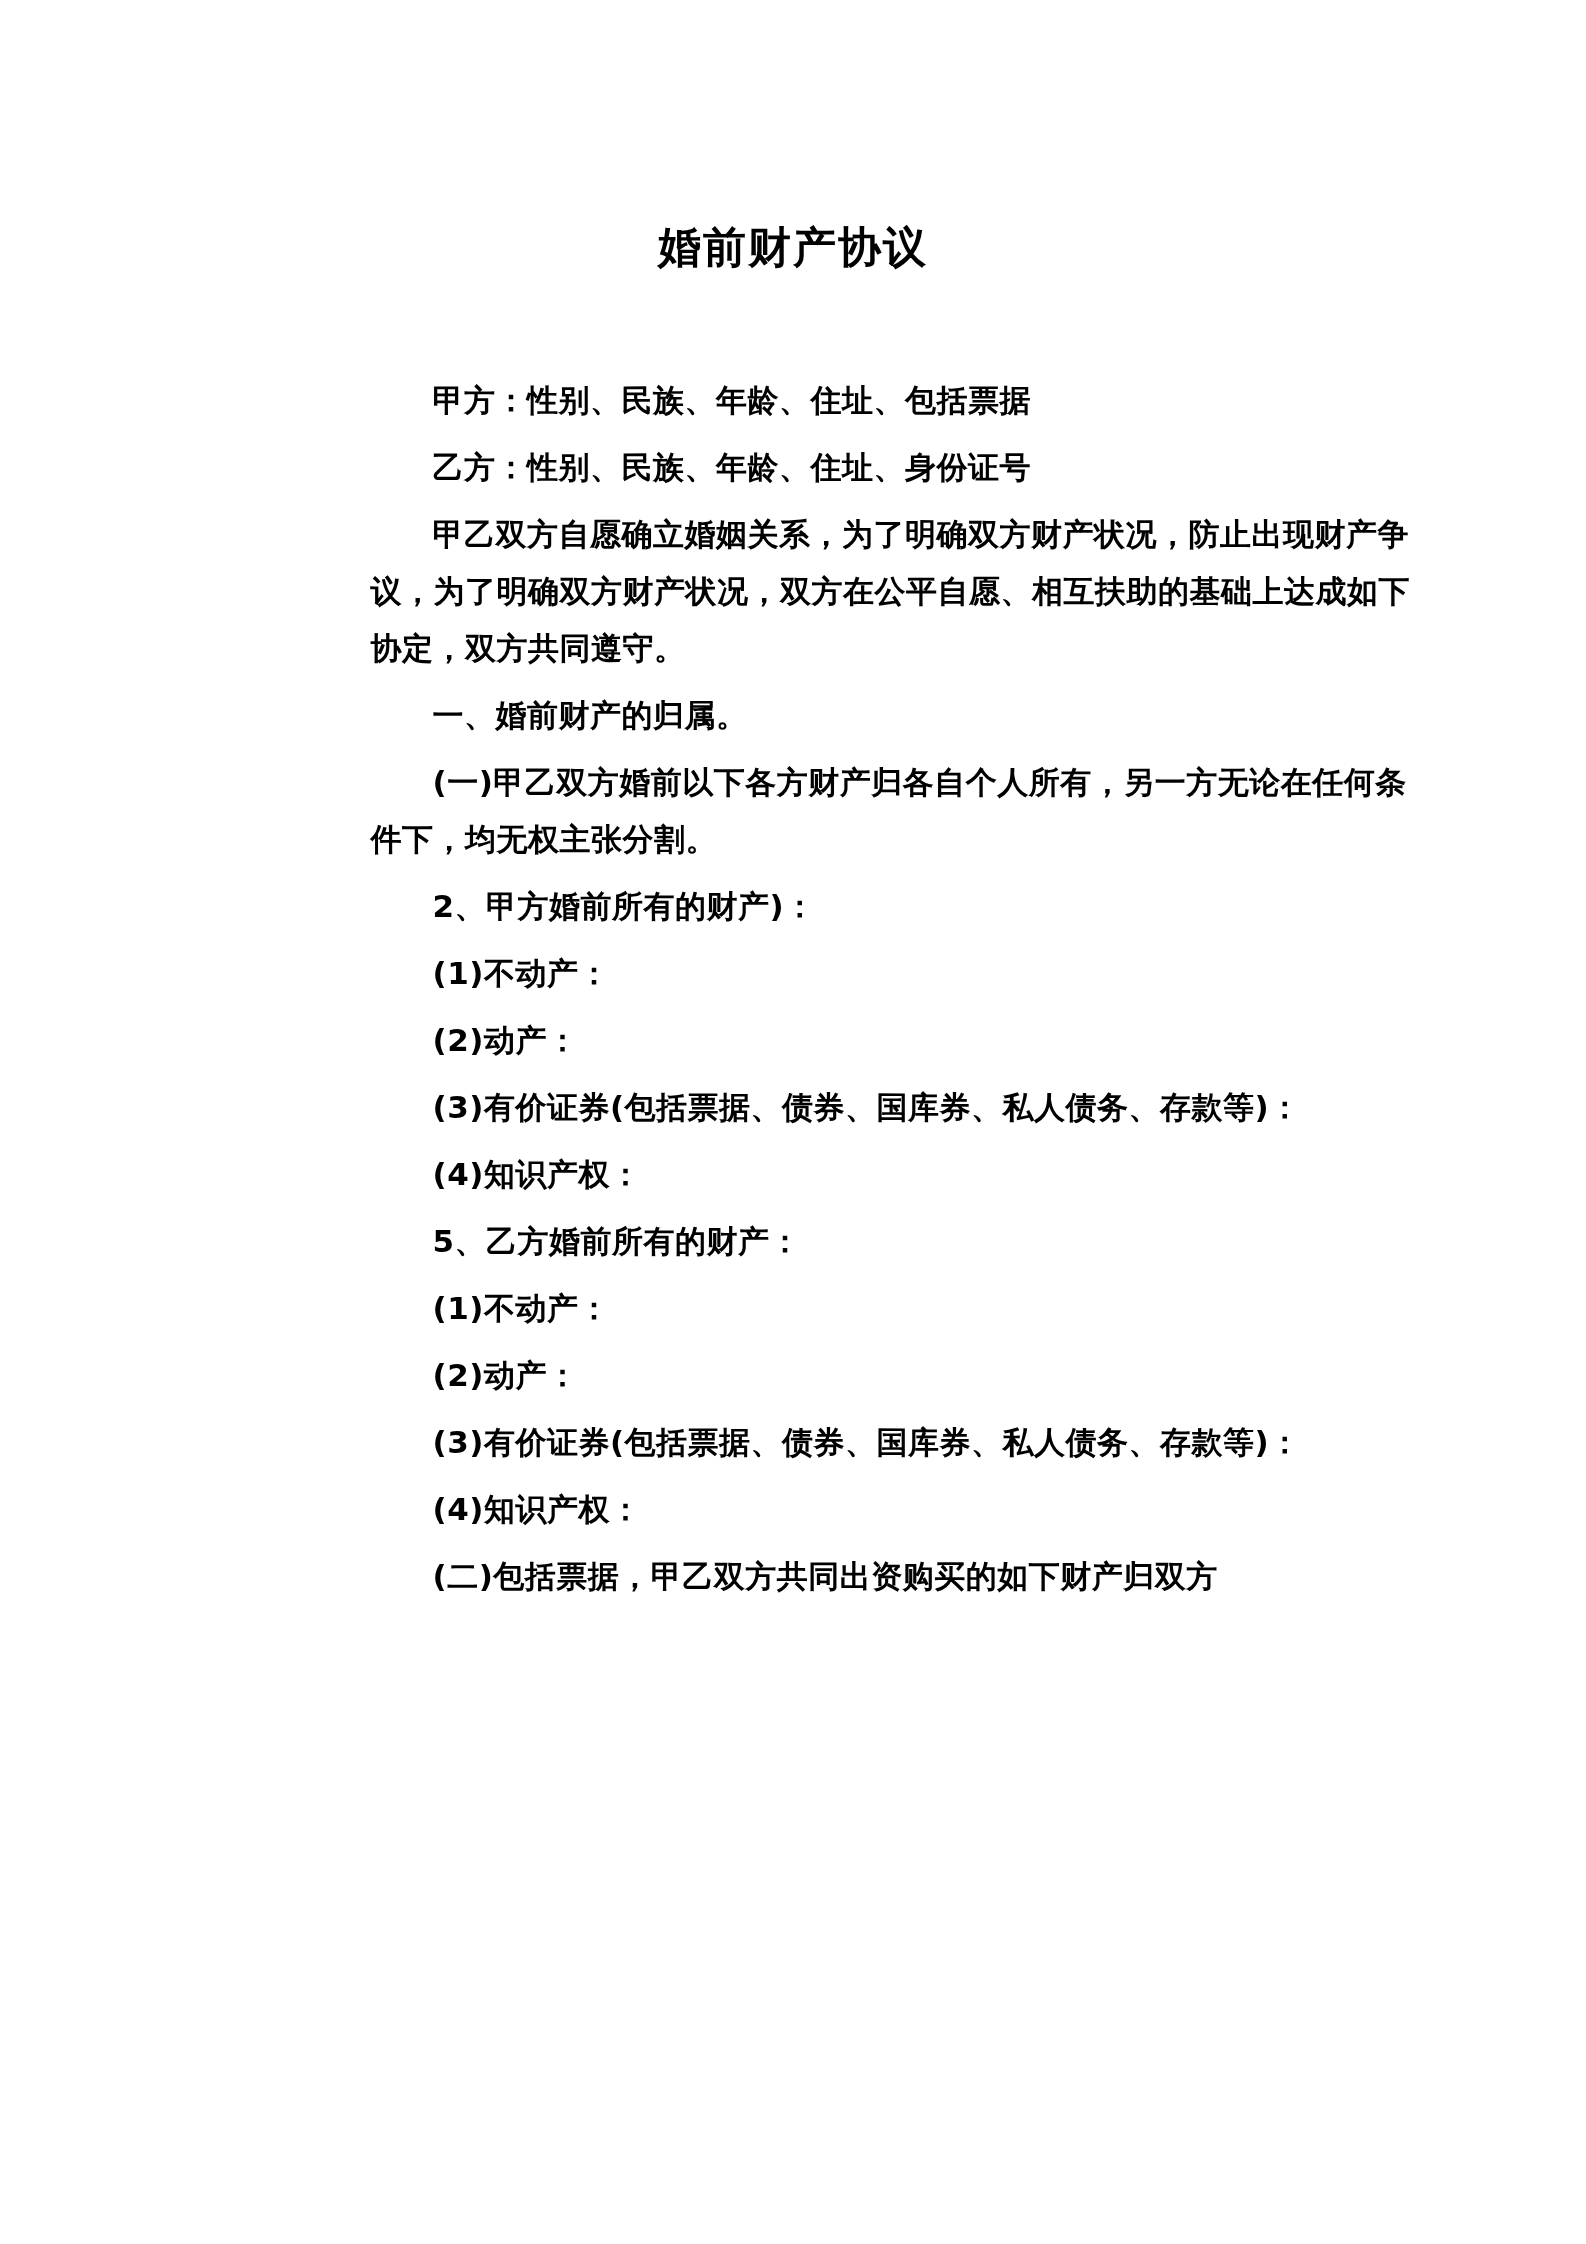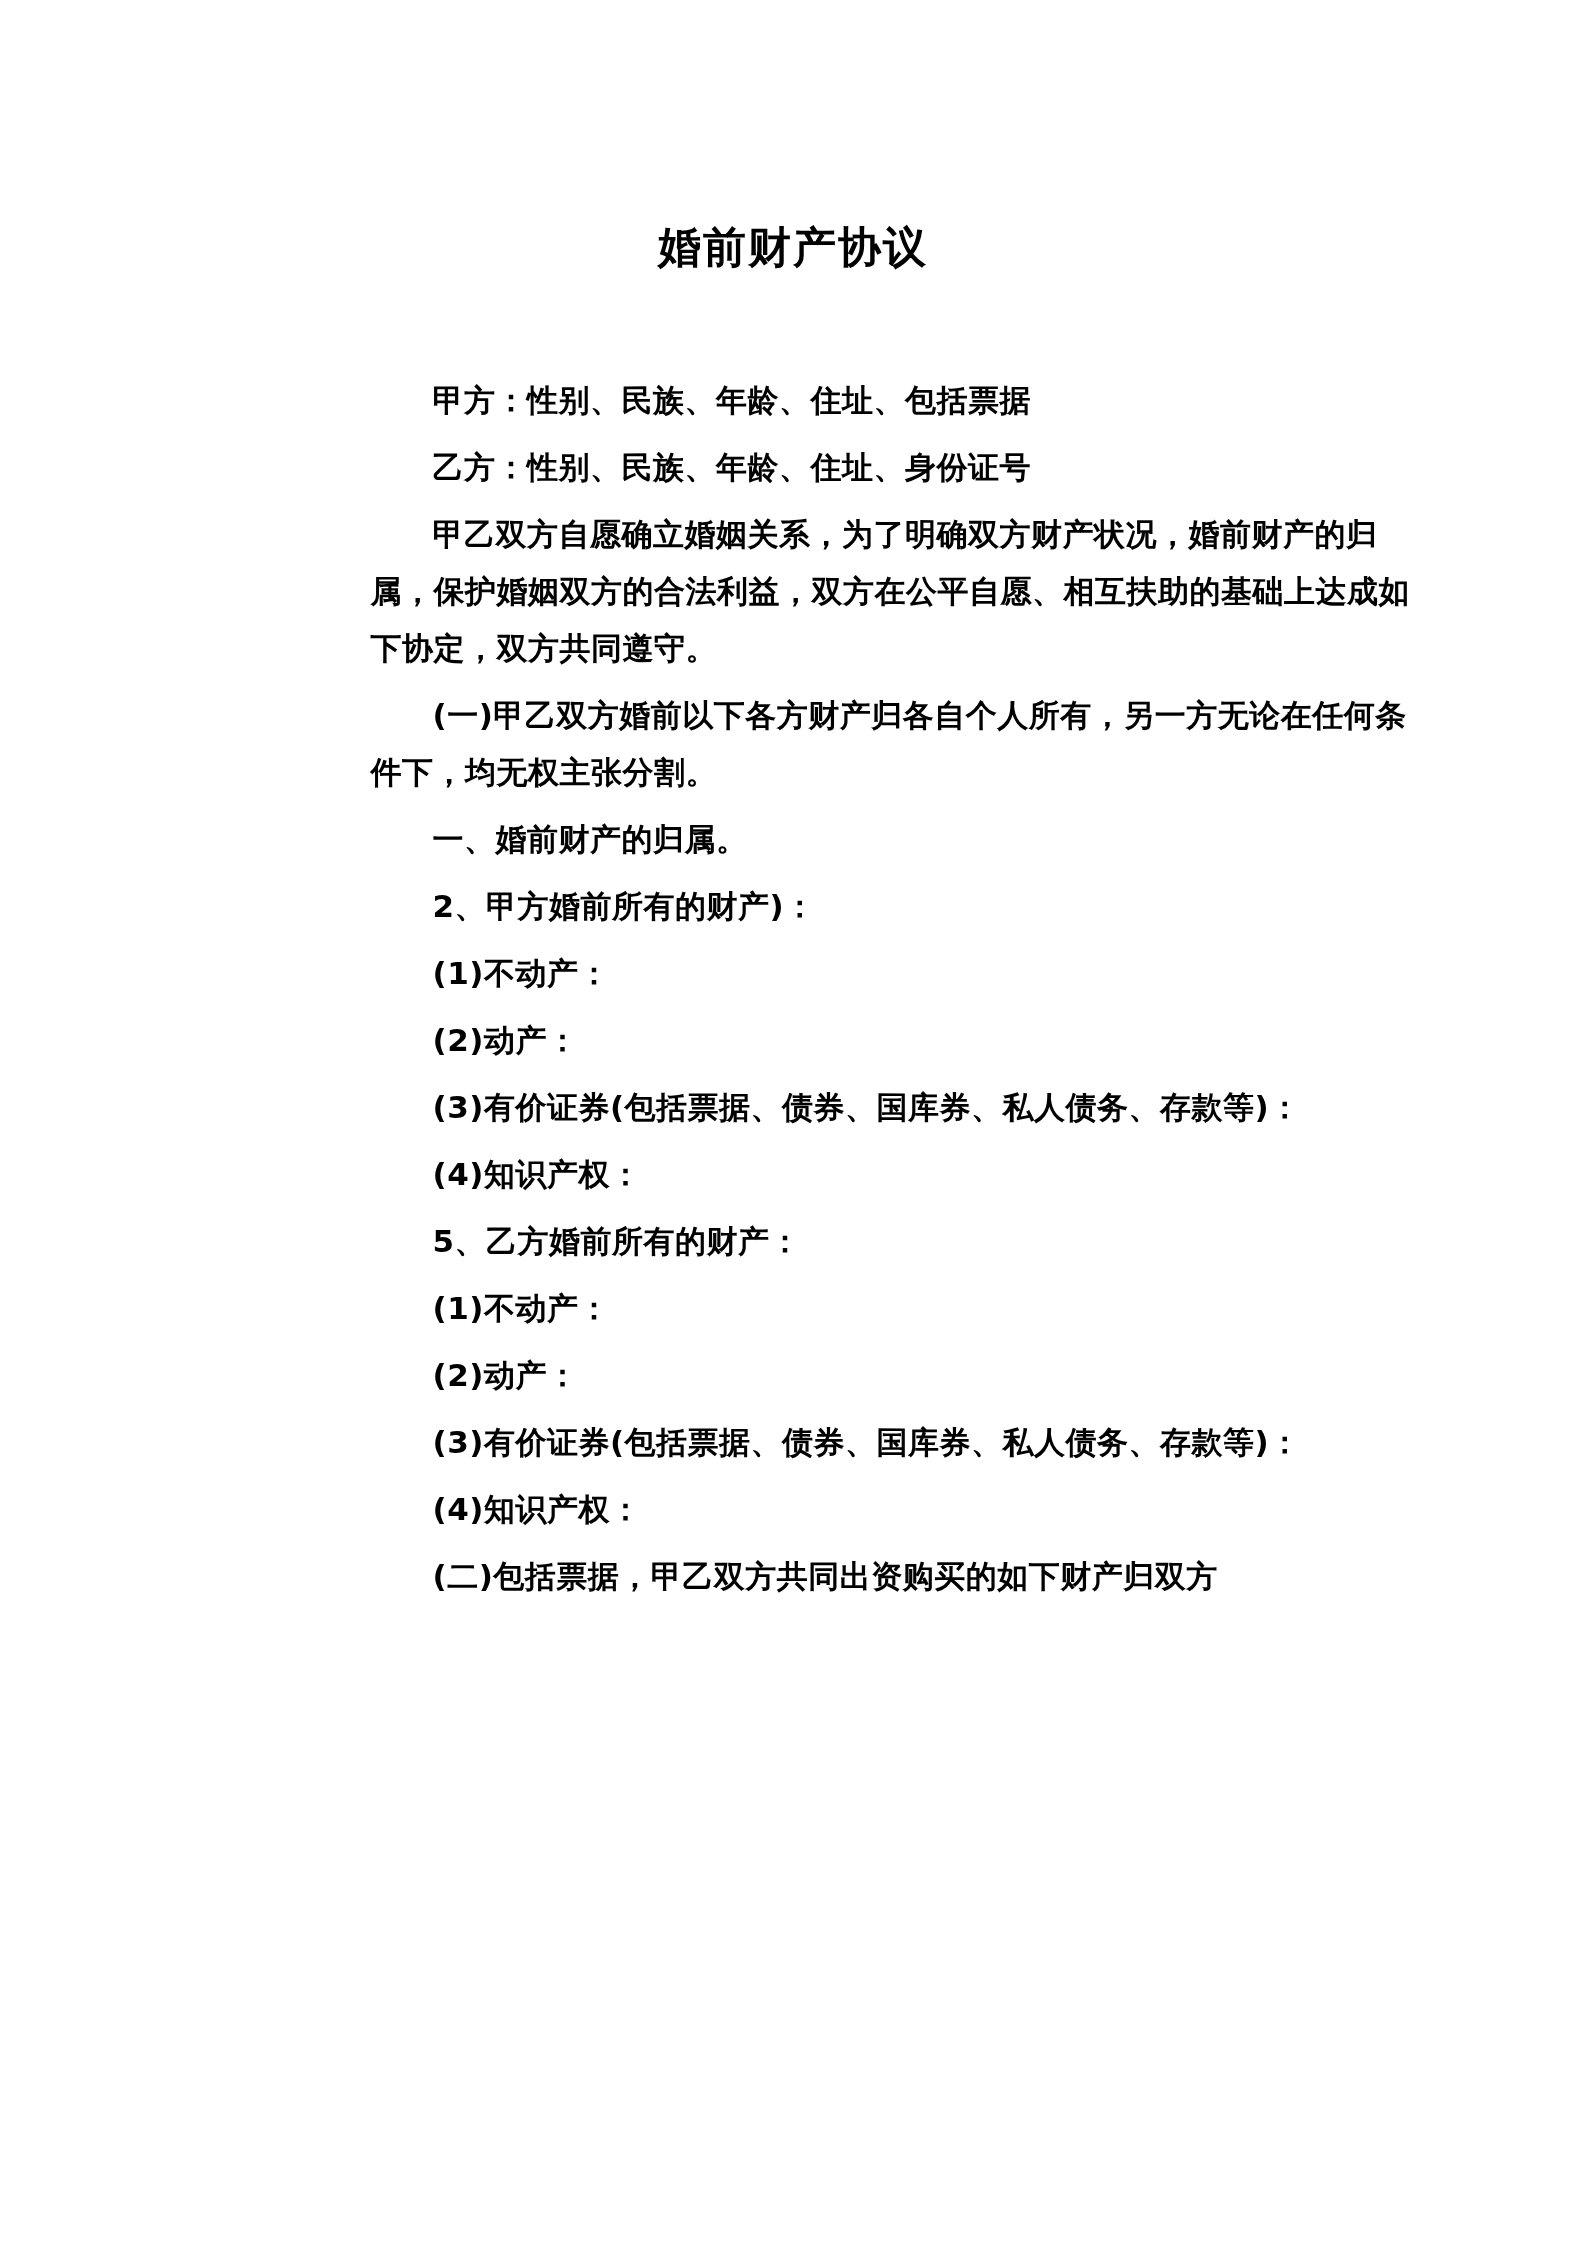--- a/index.html
+++ b/index.html
@@ -56,23 +56,23 @@
 
 <div class="page">
 
   <h1 class="doc-title">婚前财产协议</h1>
 
   <div class="spacer-after-title"></div>
 
   <div class="body-block">
     <p class="para indent">甲方：性别、民族、年龄、住址、包括票据</p>
     <p class="para indent">乙方：性别、民族、年龄、住址、身份证号</p>
-    <p class="para indent">甲乙双方自愿确立婚姻关系，为了明确双方财产状况，婚前财产的归属，保护婚姻双方的合法利益，双方在公平自愿、相互扶助的基础上达成如下协定，双方共同遵守。</p>
+    <p class="para indent">甲乙双方自愿确立婚姻关系，为了明确双方财产状况，防止出现财产争议，为了明确双方财产状况，双方在公平自愿、相互扶助的基础上达成如下协定，双方共同遵守。</p>
+    <p class="para indent">一、婚前财产的归属。</p>
     <p class="para indent">(一)甲乙双方婚前以下各方财产归各自个人所有，另一方无论在任何条件下，均无权主张分割。</p>
-    <p class="para indent">一、婚前财产的归属。</p>
     <p class="para indent">2、甲方婚前所有的财产)：</p>
     <p class="para indent">(1)不动产：</p>
     <p class="para indent">(2)动产：</p>
     <p class="para indent">(3)有价证券(包括票据、债券、国库券、私人债务、存款等)：</p>
     <p class="para indent">(4)知识产权：</p>
     <p class="para indent">5、乙方婚前所有的财产：</p>
     <p class="para indent">(1)不动产：</p>
     <p class="para indent">(2)动产：</p>
     <p class="para indent">(3)有价证券(包括票据、债券、国库券、私人债务、存款等)：</p>
     <p class="para indent">(4)知识产权：</p>

